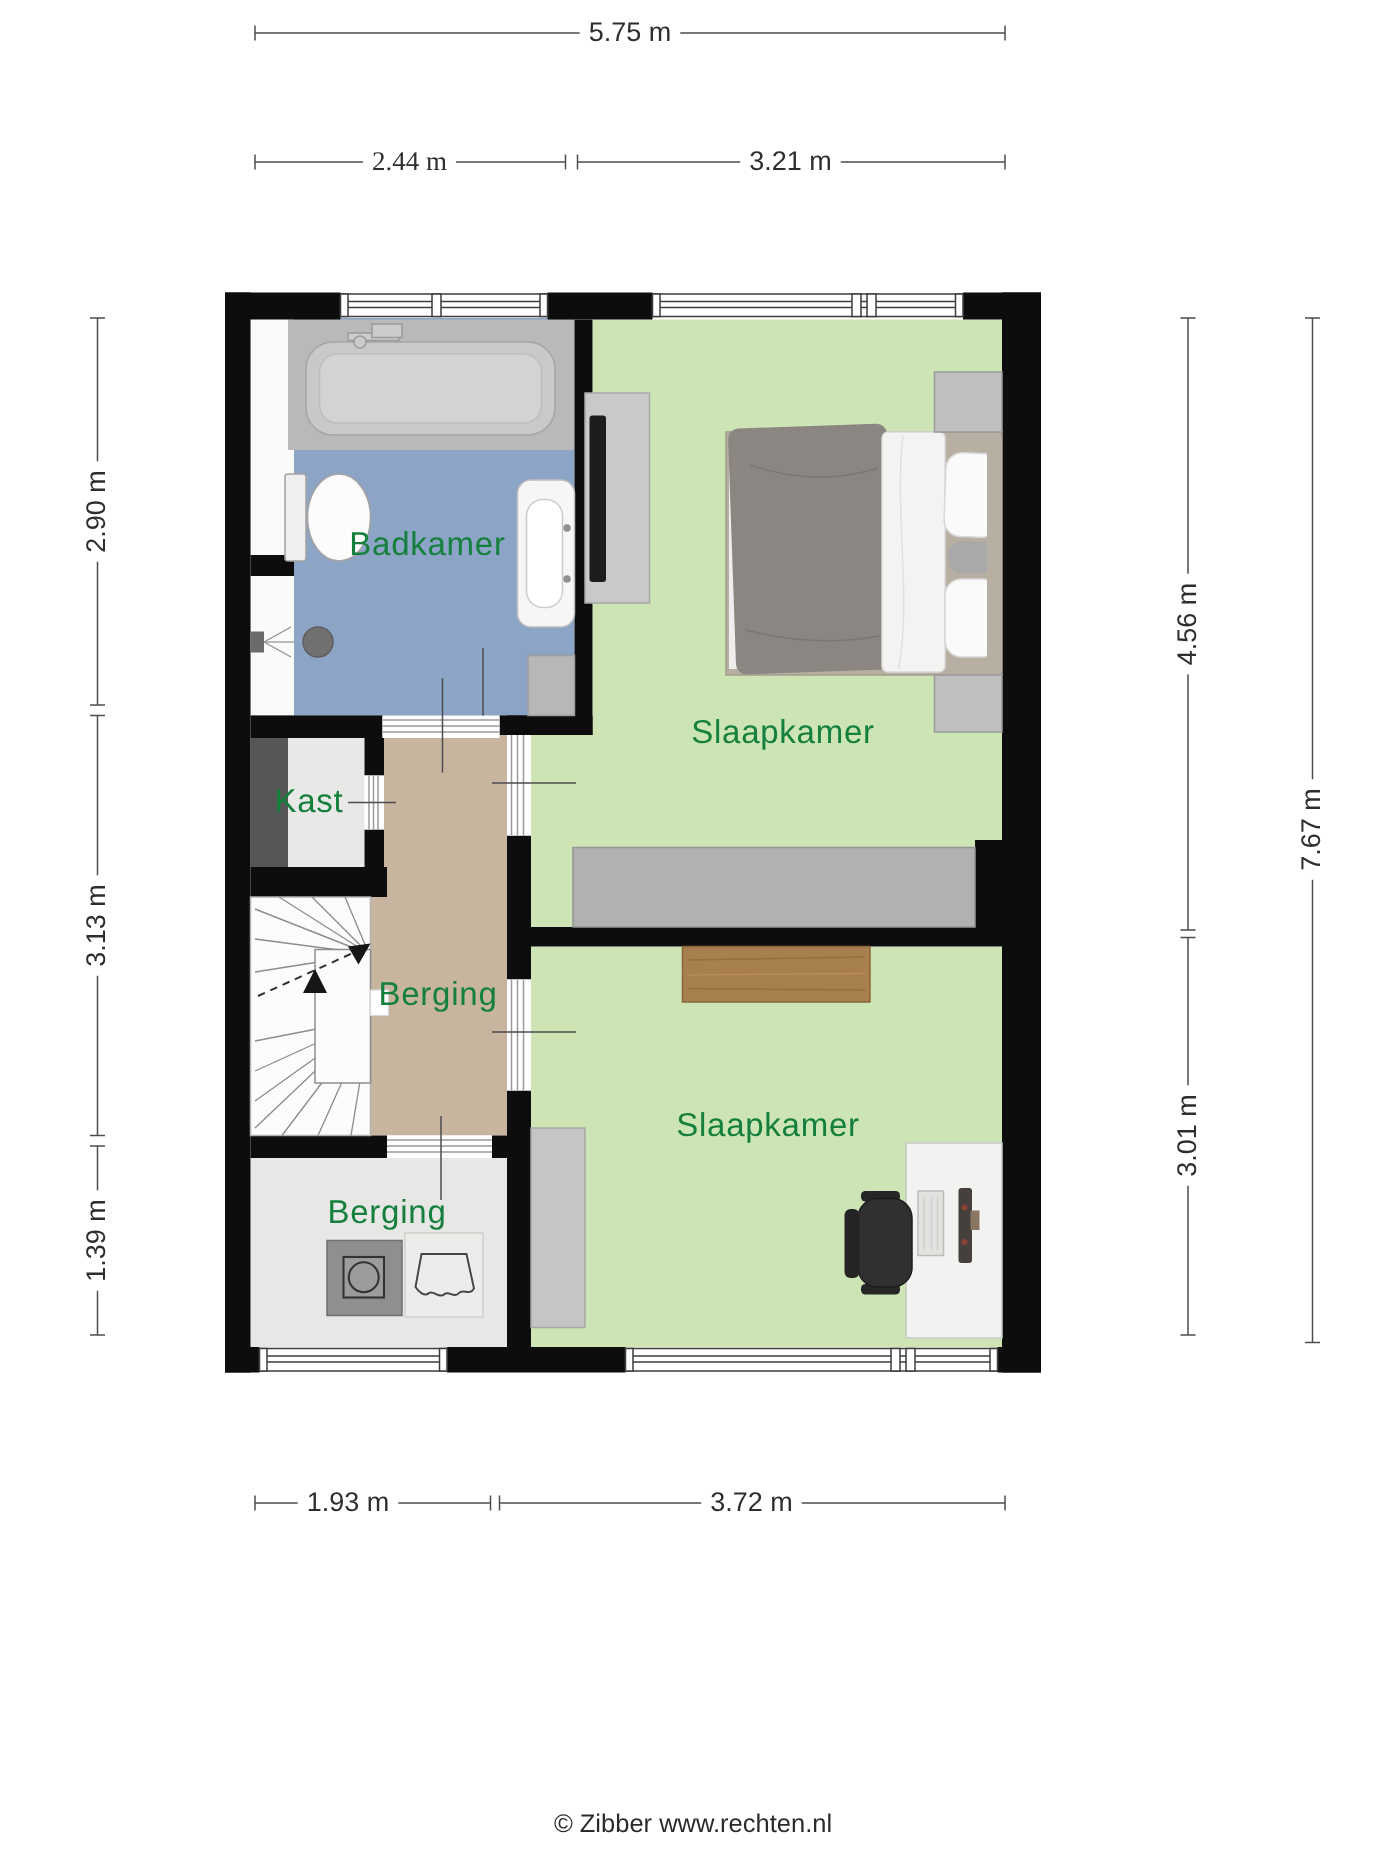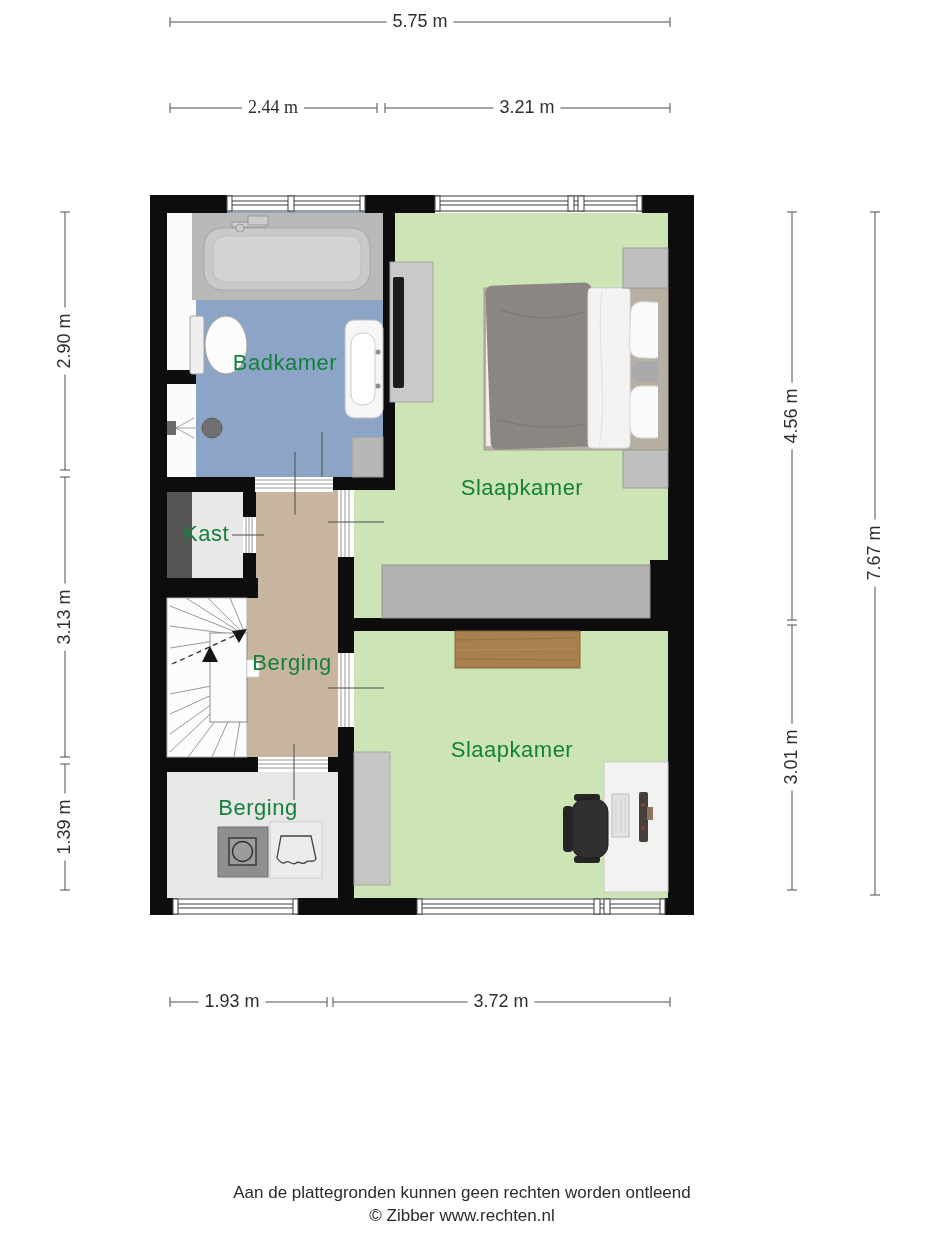--- a/index.html
+++ b/index.html
@@ -305,16 +305,15 @@
   <div class="lbl dim" style="left:232px;top:1002px;">1.93 m</div>
   <div class="lbl dim" style="left:501px;top:1002px;">3.72 m</div>
 
   <div class="lbl room" style="left:285px;top:363px;">Badkamer</div>
   <div class="lbl room" style="left:522px;top:488px;">Slaapkamer</div>
   <div class="lbl room" style="left:206px;top:534px;">Kast</div>
   <div class="lbl room" style="left:292px;top:663px;">Berging</div>
   <div class="lbl room" style="left:512px;top:750px;">Slaapkamer</div>
   <div class="lbl room" style="left:258px;top:808px;">Berging</div>
 
-  <div class="footer-line" style="top:1183px;">Aan de plattegronden kunnen geen rechten worden ontleend</div>
   <div class="footer-line" style="top:1206px;">© Zibber www.rechten.nl</div>
 
 </div>
 
 </body></html>

